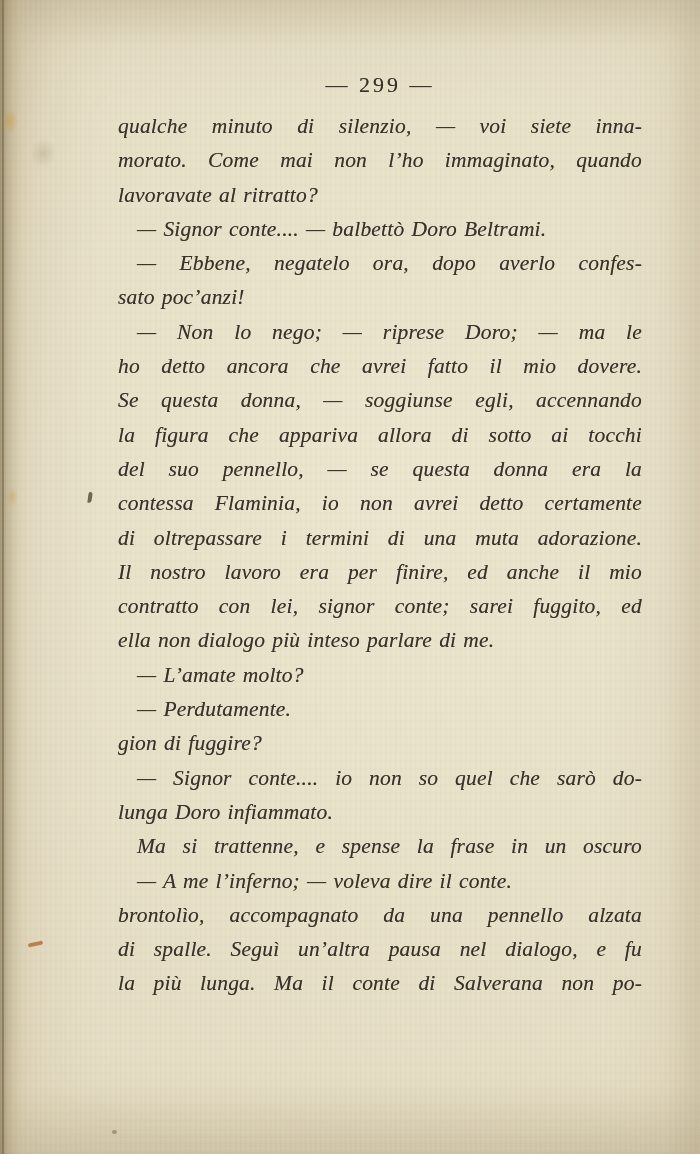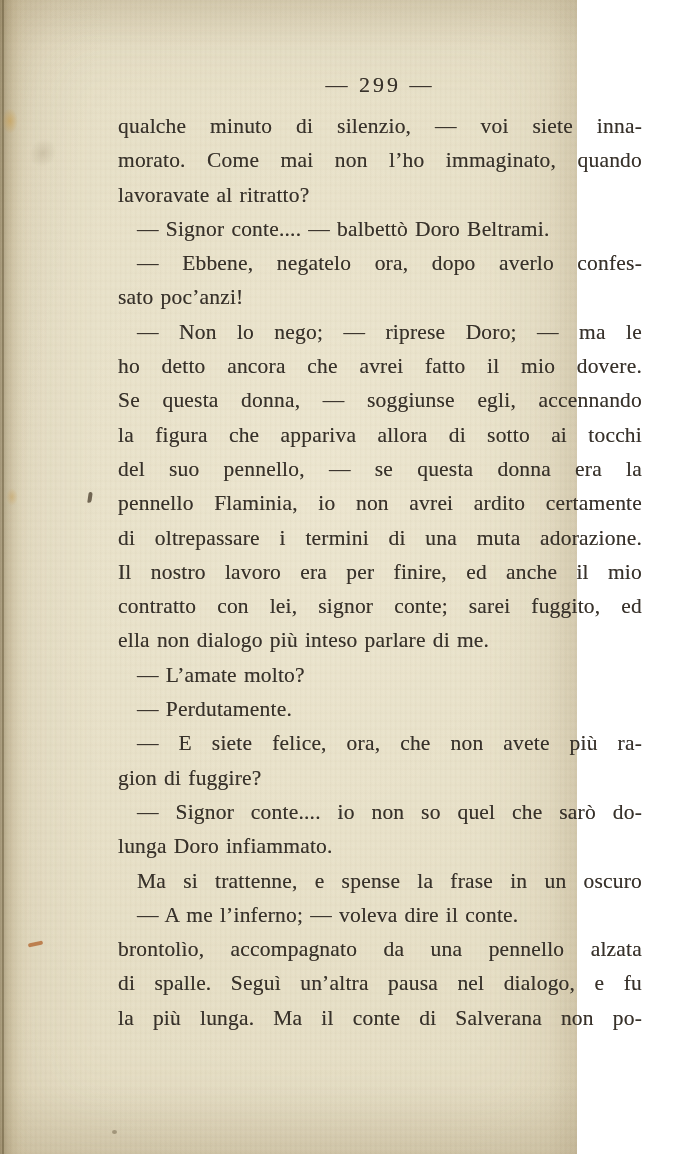--- a/index.html
+++ b/index.html
@@ -8,21 +8,21 @@
     --ink: #37312a;
   }
   * { margin: 0; padding: 0; box-sizing: border-box; }
   html, body { width: 700px; height: 1154px; }
   body {
     font-family: "Liberation Serif", "DejaVu Serif", serif;
     overflow: hidden;
   }
   .scan {
     position: relative;
-    width: 577px;
+    width: 700px;
     height: 1154px;
     background:
       radial-gradient(ellipse 130% 90% at 55% 42%, rgba(255,252,238,0.30), rgba(255,252,238,0) 70%),
       linear-gradient(100deg, rgba(150,132,95,0.22) 0%, rgba(150,132,95,0.04) 7%, rgba(150,132,95,0) 14%),
       linear-gradient(to bottom, rgba(140,122,85,0.13) 0%, rgba(140,122,85,0) 4%, rgba(140,122,85,0) 94%, rgba(140,122,85,0.14) 100%),
       linear-gradient(to left, rgba(140,122,85,0.12) 0%, rgba(140,122,85,0) 5%),
       var(--paper);
     box-shadow: inset 0 0 90px rgba(151,130,88,0.30);
   }
   
@@ -62,20 +62,21 @@
   }
   .text-block {
     position: absolute;
     left: 118px; top: 109px;
     width: 524px;
     color: var(--ink);
     font-size: 21.5px;
     letter-spacing: 0.2px;
     word-spacing: 1.5px;
     text-shadow: 0 0 0.5px rgba(40,34,26,0.45);
+    font-style: italic;
   }
   .line {
     height: 34.3px;
     line-height: 34.3px;
     white-space: nowrap;
     text-align: justify;
     text-align-last: justify;
   }
   .line.end { text-align-last: left; }
   .line.indent { padding-left: 19px; }
@@ -135,28 +136,27 @@
       <div class="line">morato. Come mai non l’ho immaginato, quando</div>
       <div class="line end">lavoravate al ritratto?</div>
       <div class="line indent end">— Signor conte.... — balbettò Doro Beltrami.</div>
       <div class="line indent">— Ebbene, negatelo ora, dopo averlo confes-</div>
       <div class="line end">sato poc’anzi!</div>
       <div class="line indent">— Non lo nego; — riprese Doro; — ma le</div>
       <div class="line">ho detto ancora che avrei fatto il mio dovere.</div>
       <div class="line">Se questa donna, — soggiunse egli, accennando</div>
       <div class="line">la figura che appariva allora di sotto ai tocchi</div>
       <div class="line">del suo pennello, — se questa donna era la</div>
-      <div class="line">pennello Flaminia, io non avrei ardito certamente</div>
+      <div class="line">contessa Flaminia, io non avrei detto certamente</div>
       <div class="line">di oltrepassare i termini di una muta adorazione.</div>
       <div class="line">Il nostro lavoro era per finire, ed anche il mio</div>
       <div class="line">contratto con lei, signor conte; sarei fuggito, ed</div>
       <div class="line end">ella non dialogo più inteso parlare di me.</div>
       <div class="line indent end">— L’amate molto?</div>
       <div class="line indent end">— Perdutamente.</div>
-      <div class="line indent">— E siete felice, ora, che non avete più ra-</div>
       <div class="line end">gion di fuggire?</div>
       <div class="line indent">— Signor conte.... io non so quel che sarò do-</div>
       <div class="line end">lunga Doro infiammato.</div>
       <div class="line indent">Ma si trattenne, e spense la frase in un oscuro</div>
       <div class="line indent end">— A me l’inferno; — voleva dire il conte.</div>
       <div class="line">brontolìo, accompagnato da una pennello alzata</div>
       <div class="line">di spalle. Seguì un’altra pausa nel dialogo, e fu</div>
       <div class="line">la più lunga. Ma il conte di Salverana non po-</div>
     </div>
 </div>

